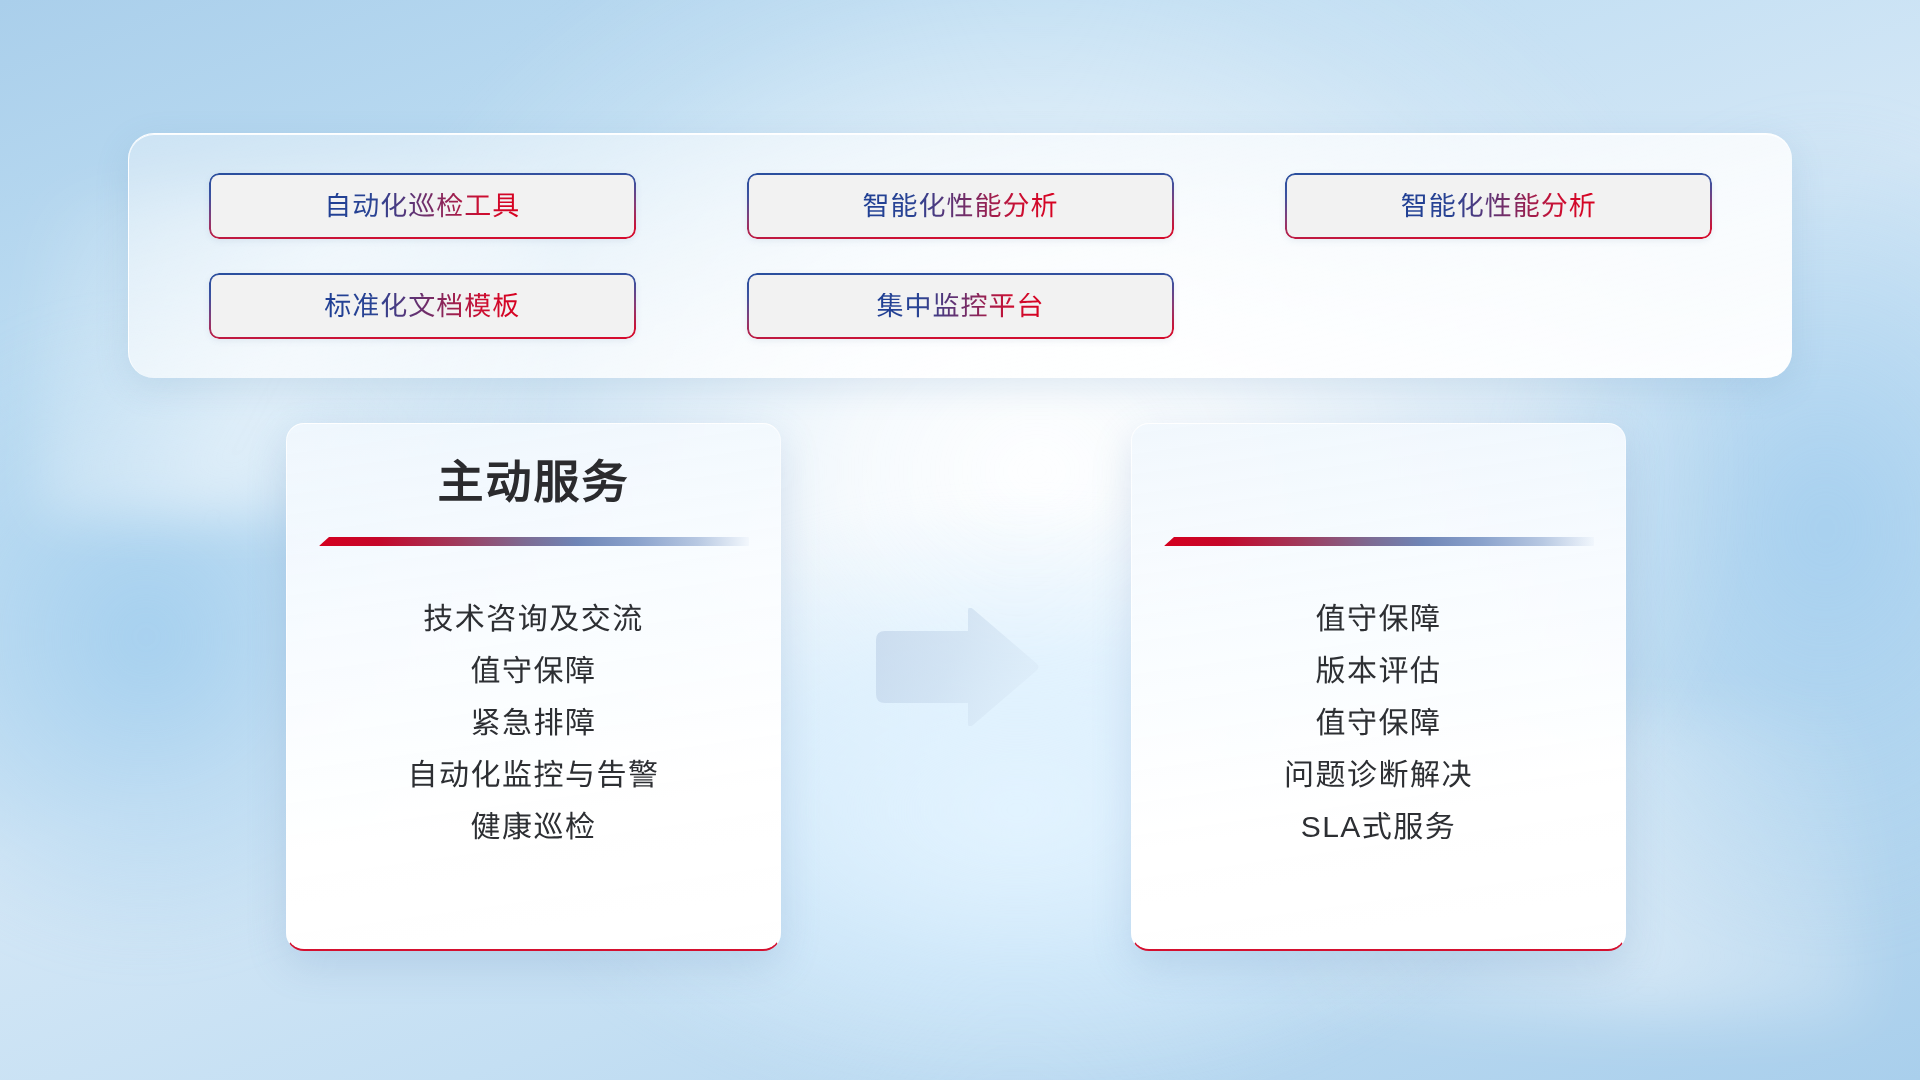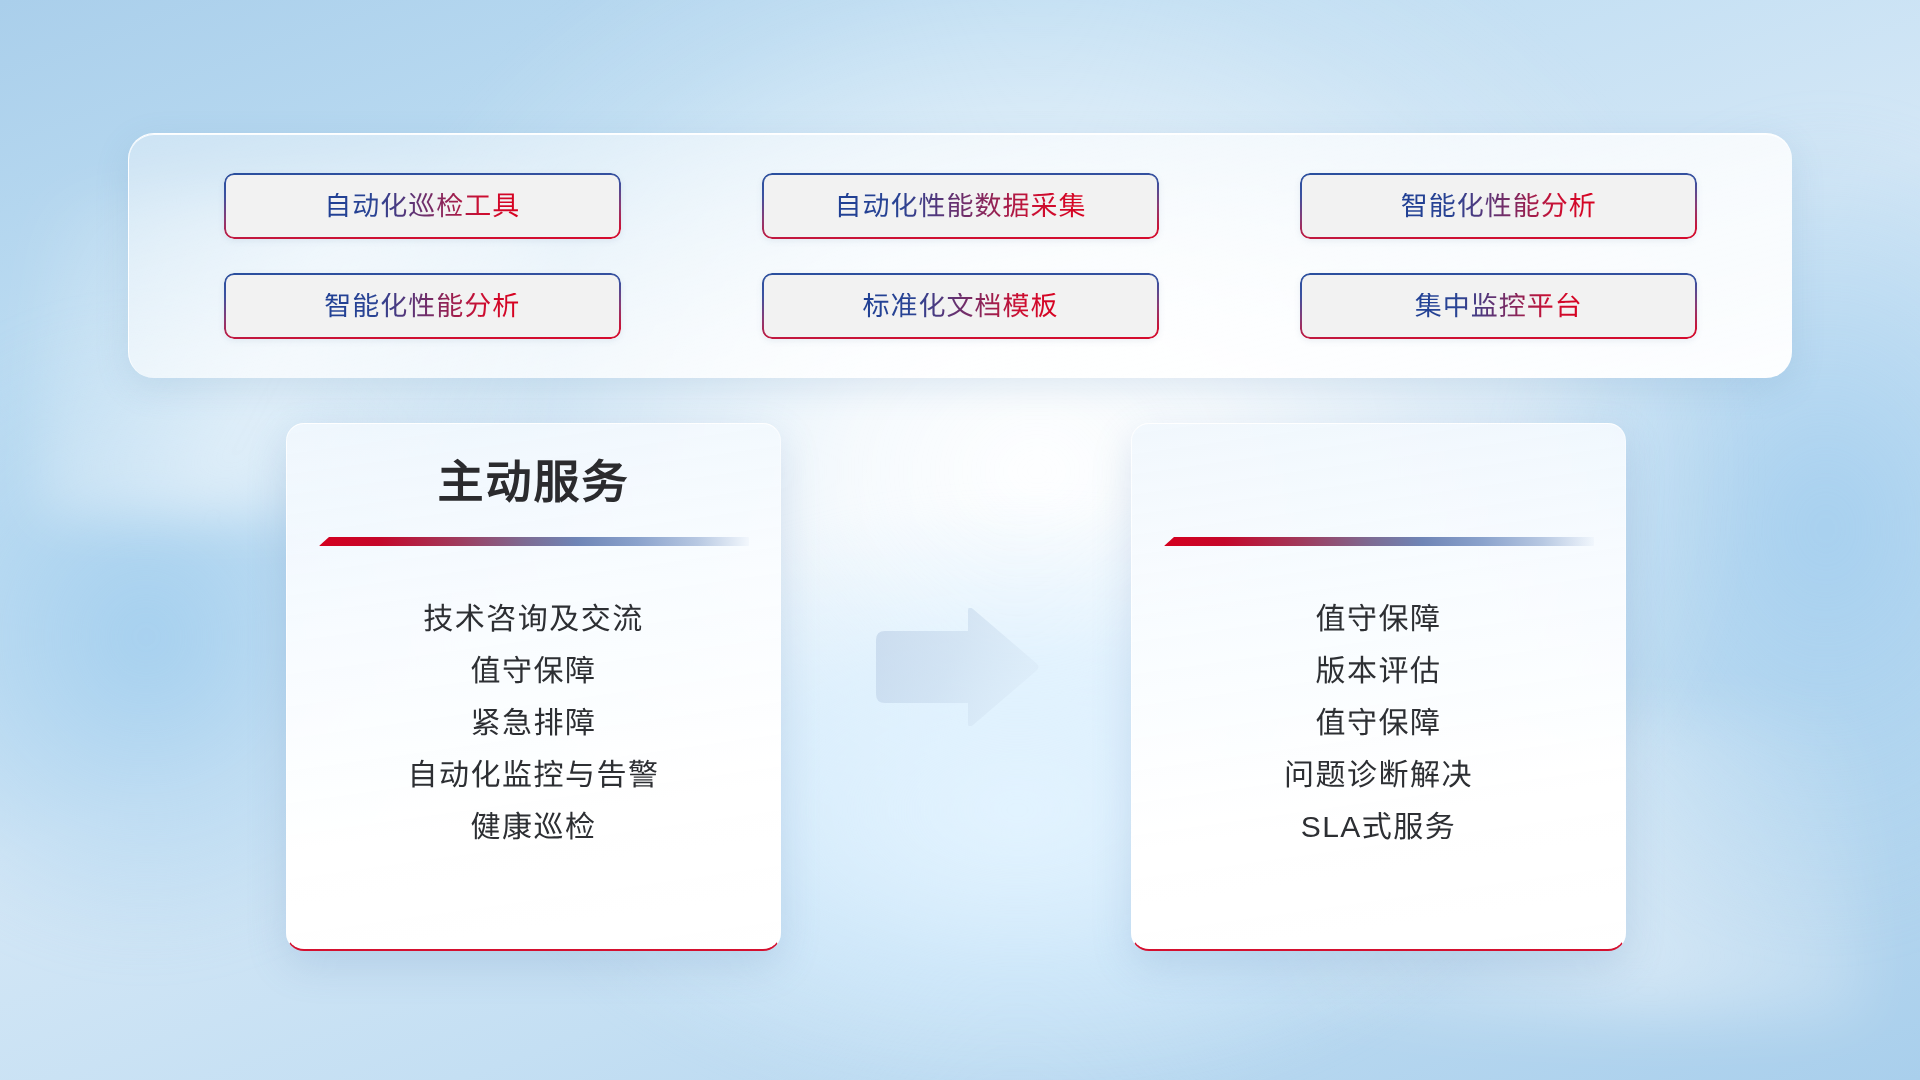--- a/index.html
+++ b/index.html
@@ -123,21 +123,21 @@
     display: grid;
     grid-template-columns: repeat(3, 1fr);
     grid-template-rows: repeat(2, 1fr);
     align-items: center;
     justify-items: center;
     padding: 22px 24px;
     box-sizing: border-box;
   }
   .tag-chip {
     position: relative;
-    width: 397px;
+    width: 427px;
     height: 66px;
     border-radius: 10px;
     background: #f2f2f2;
     display: flex;
     align-items: center;
     justify-content: center;
     box-sizing: border-box;
     box-shadow: 0 2px 6px rgba(80,110,150,0.10);
   }
   
@@ -265,23 +265,20 @@
 
 <div id="stage">
 
   <div id="tag-panel">
     <div id="tag-grid">
 
       <div class="tag-chip">
         <span class="tag-chip-label">自动化巡检工具</span>
       </div>
 
-      <div class="tag-chip">
-        <span class="tag-chip-label">自动化性能数据采集</span>
-      </div>
 
       <div class="tag-chip">
         <span class="tag-chip-label">智能化性能分析</span>
       </div>
 
       <div class="tag-chip">
         <span class="tag-chip-label">智能化性能分析</span>
       </div>
 
       <div class="tag-chip">

